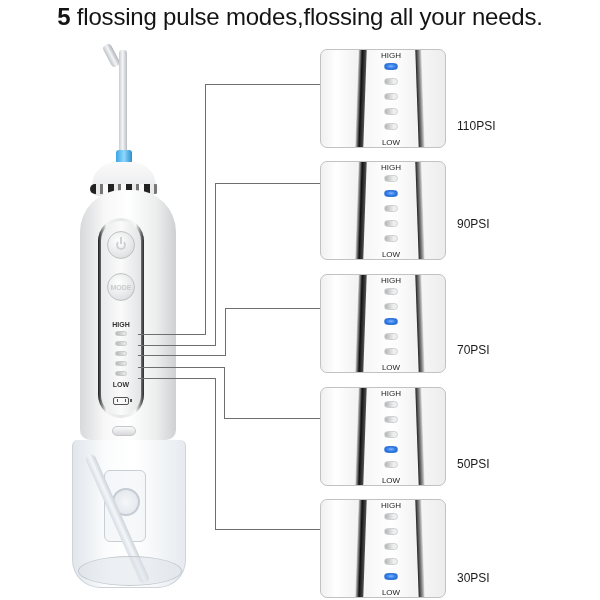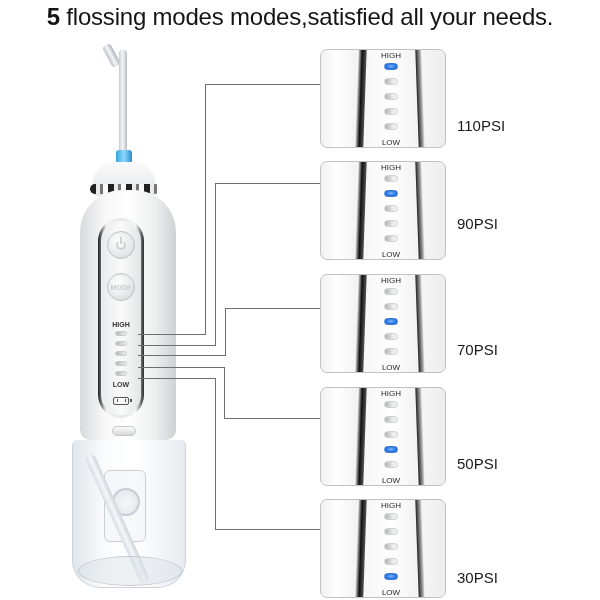--- a/index.html
+++ b/index.html
@@ -137,27 +137,27 @@
   .mode-panel .lbl-low { top: 88px; }
   .mode-panel .led {
     position: absolute; left: 63px; width: 14px; height: 7px; border-radius: 4px;
     background: linear-gradient(90deg, #b0b2b4, #eeeeee 70%); border: 1px solid #d0d1d2;
   }
   .mode-panel .led.on {
     background: radial-gradient(ellipse at 50% 45%, #7fb6ff 0%, #2f7be6 55%, #1d5fc9 100%);
     border-color: #3a78d6;
   }
   .psi {
-    position: absolute; left: 457px; font-size: 15px; color: #1a1a1a; line-height: 16px;
+    position: absolute; left: 457px; font-size: 12px; color: #1a1a1a; line-height: 16px;
   }
 </style>
 </head>
 <body>
 
-<div class="headline"><b>5</b><span> flossing modes modes,satisfied all your needs.</span></div>
+<div class="headline"><b>5</b><span> flossing pulse modes,flossing all your needs.</span></div>
 
 <div class="device">
   <div class="nozzle-tip"></div>
   <div class="nozzle"></div>
   <div class="nozzle-collar"></div>
   <div class="head"></div>
   <div class="chrome-ring"></div>
   <div class="body"></div>
   <div class="control-panel">
     <div class="control-inner">

